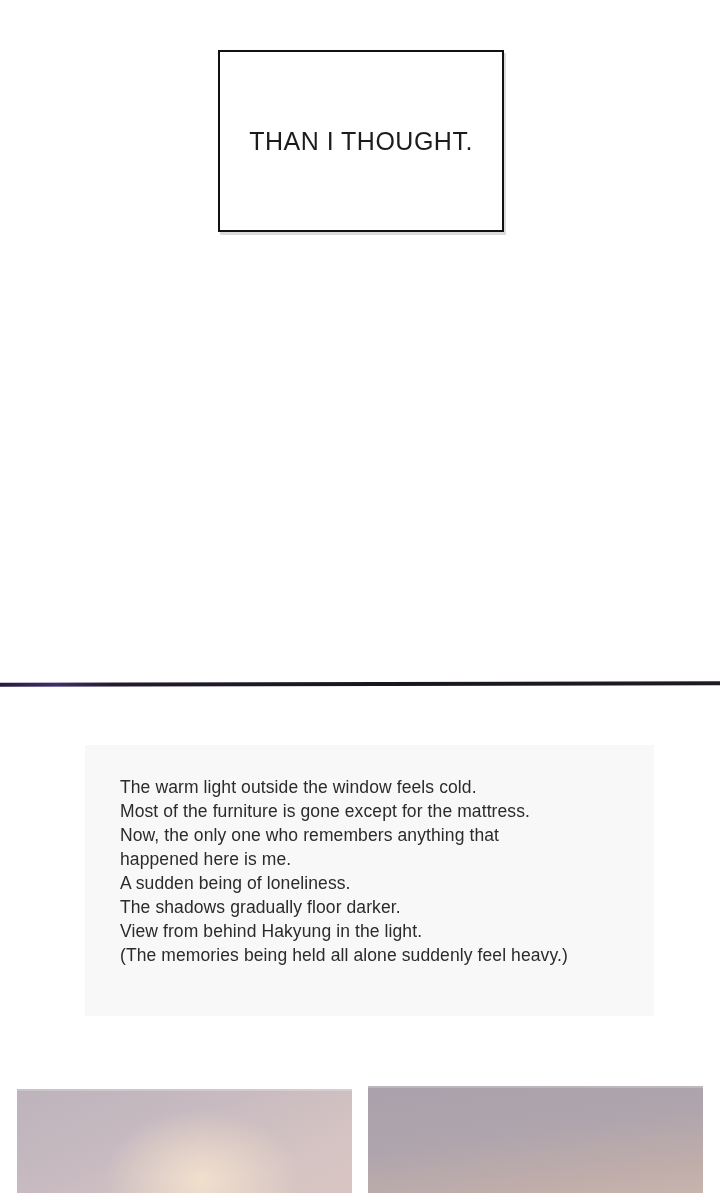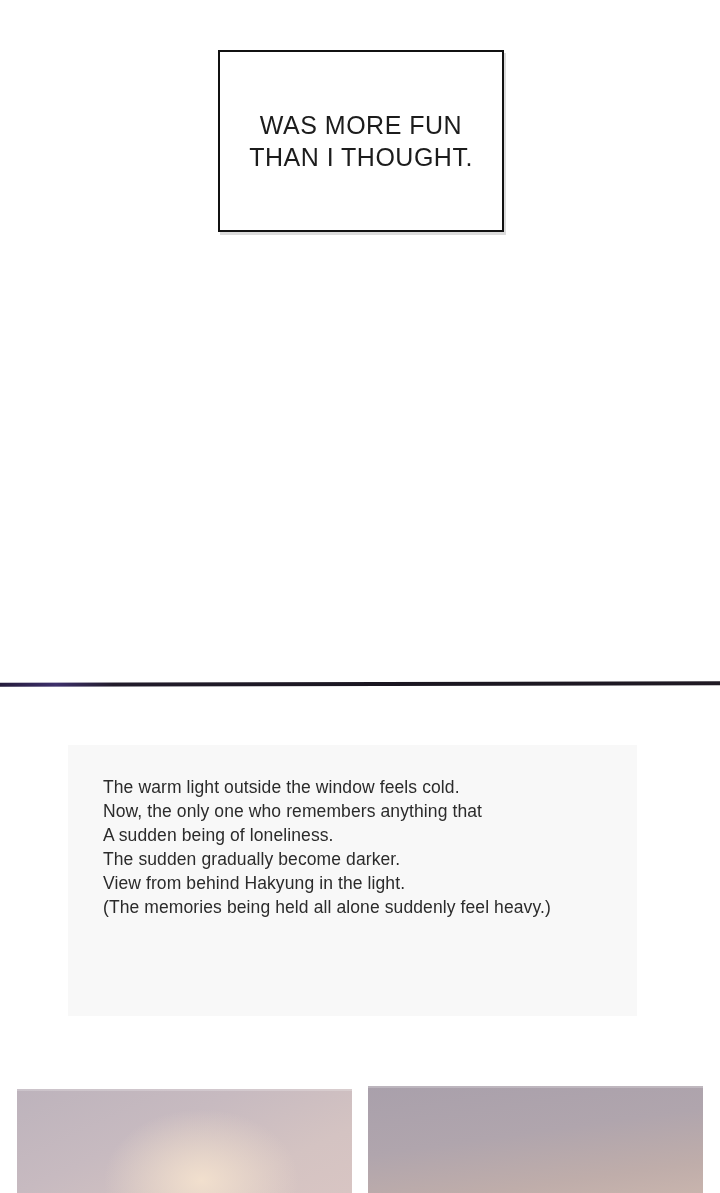--- a/index.html
+++ b/index.html
@@ -44,21 +44,21 @@
     left: -2px;
     top: 682px;
     width: 724px;
     height: 4px;
     border-radius: 2px;
     transform: rotate(-0.12deg);
   }
   
   .narration-panel {
     position: absolute;
-    left: 68px;
+    left: 85px;
     top: 745px;
     width: 569px;
     height: 271px;
     padding: 30px 25px 0 35px;
   }
   .narration-line {
     font-size: 17.5px;
     line-height: 24px;
     color: #2b2b2b;
     letter-spacing: 0.1px;
@@ -82,32 +82,33 @@
     height: 107px;
   }
 </style>
 </head>
 <body>
 
 <div class="page">
 
   <div class="caption-box">
     <div class="caption-text">
-      <div>WAS MORE FUN</div>
       <div>THAN I THOUGHT.</div>
     </div>
   </div>
 
   <div class="divider" style="background: linear-gradient(90deg, rgb(36, 27, 58) 0%, rgb(61, 47, 107) 8%, rgb(34, 28, 43) 16%, rgb(26, 22, 32) 55%, rgb(32, 26, 36) 100%);"></div>
 
   <div class="narration-panel" style="background: rgb(248, 248, 248);">
     <div class="narration-line">The warm light outside the window feels cold.</div>
+    <div class="narration-line">Most of the furniture is gone except for the mattress.</div>
     <div class="narration-line">Now, the only one who remembers anything that</div>
+    <div class="narration-line">happened here is me.</div>
     <div class="narration-line">A sudden being of loneliness.</div>
-    <div class="narration-line">The sudden gradually become darker.</div>
+    <div class="narration-line">The shadows gradually floor darker.</div>
     <div class="narration-line">View from behind Hakyung in the light.</div>
     <div class="narration-line">(The memories being held all alone suddenly feel heavy.)</div>
   </div>
 
   <div class="scene-image left" style="background: radial-gradient(150px 110px at 55% 88%, rgba(243, 225, 206, 0.95), rgba(243, 225, 206, 0) 65%), linear-gradient(155deg, rgb(189, 179, 188) 0%, rgb(199, 186, 192) 40%, rgb(212, 195, 194) 75%, rgb(216, 197, 195) 100%);"></div>
   <div class="scene-image right" style="background: linear-gradient(172deg, rgb(169, 160, 171) 0%, rgb(176, 165, 173) 45%, rgb(191, 173, 170) 80%, rgb(200, 180, 173) 100%);"></div>
 
 </div>
 
 </body></html>

